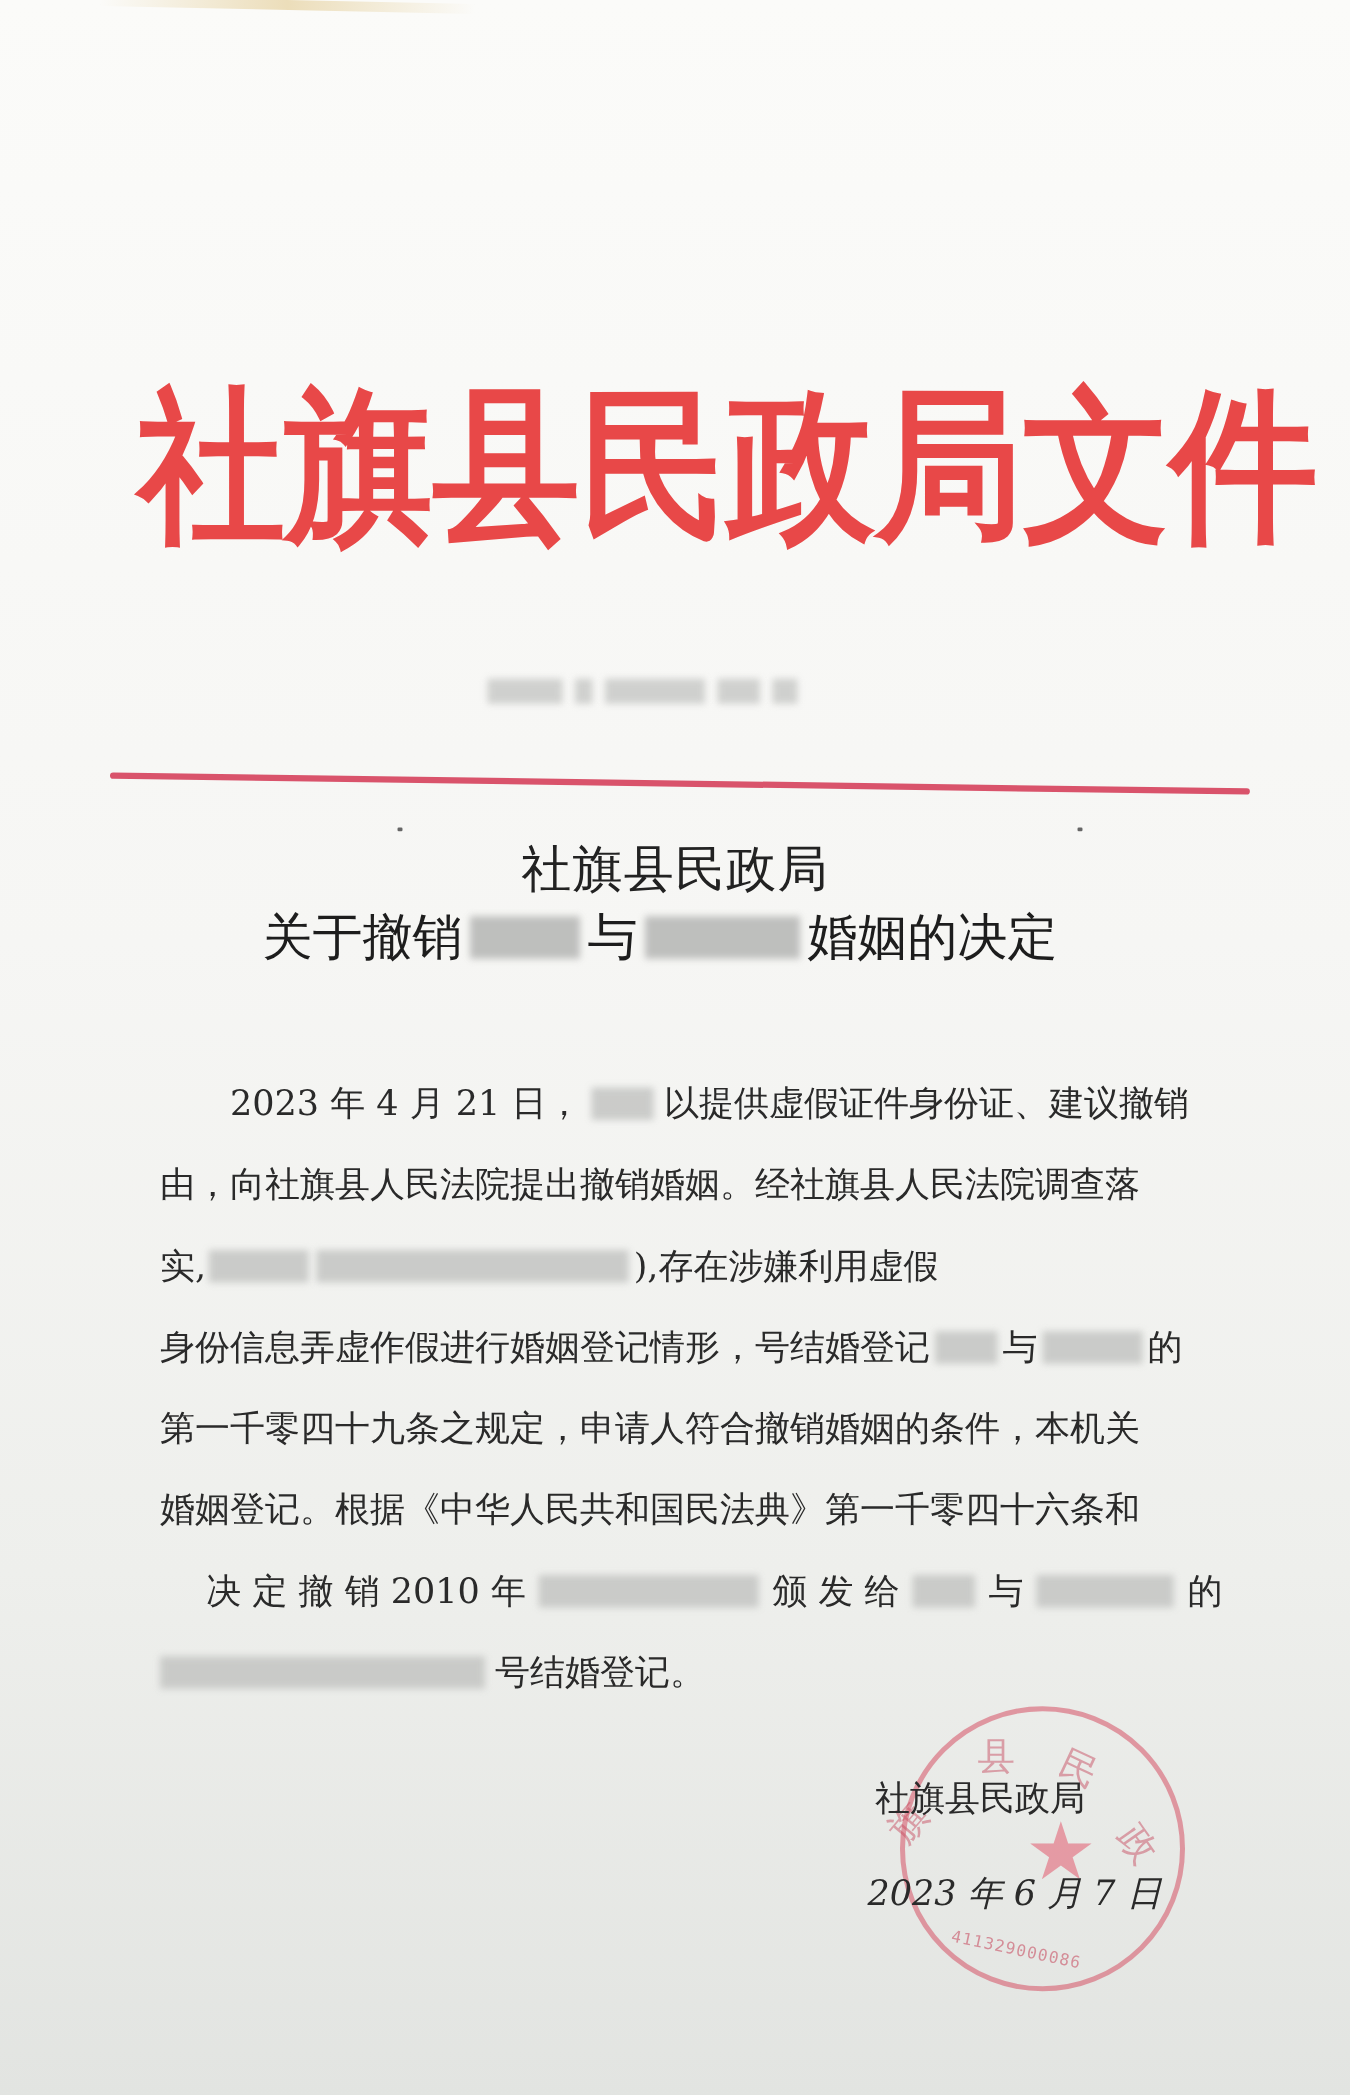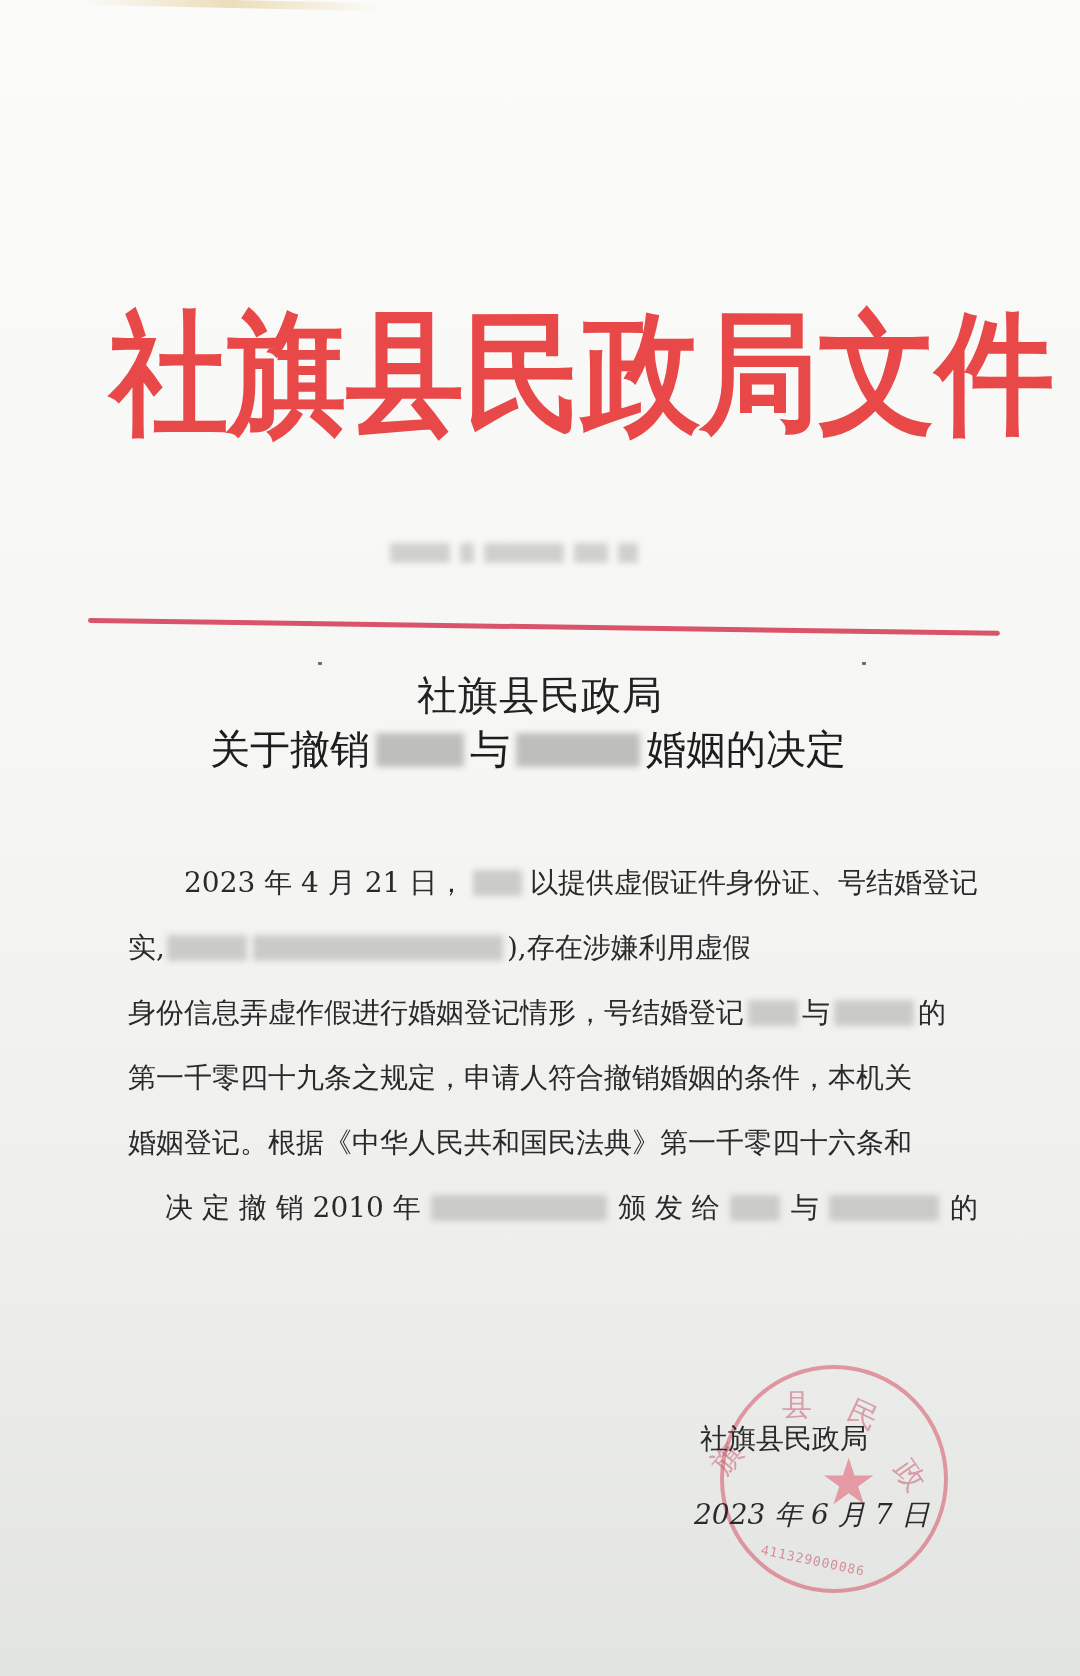--- a/index.html
+++ b/index.html
@@ -112,21 +112,24 @@
     <span class="blur-block" style="width:88px;margin:0 6px"></span>
     <span>与</span>
     <span class="blur-block" style="width:124px;margin:0 6px"></span>
     <span>婚姻的决定</span>
   </div>
 
   <div class="body-text">
     <div class="line indent">
       <span>2023 年 4 月 21 日，</span>
       <span class="blur-block" style="width:50px;margin:0 8px"></span>
-      <span>以提供虚假证件身份证、号结婚登记</span>
+      <span>以提供虚假证件身份证、建议撤销</span>
+    </div>
+    <div class="line">
+      <span>由，向社旗县人民法院提出撤销婚姻。经社旗县人民法院调查落</span>
     </div>
     <div class="line">
       <span>实,</span>
       <span class="blur-block" style="width:80px;margin:0 2px"></span>
       <span class="blur-block" style="width:250px;margin:0 4px"></span>
       <span>),存在涉嫌利用虚假</span>
     </div>
     <div class="line">
       <span>身份信息弄虚作假进行婚姻登记情形，号结婚登记</span>
       <span class="blur-block" style="width:50px;margin:0 4px"></span>
@@ -142,20 +145,24 @@
     </div>
     <div class="line justify">
       <span>决 定 撤 销  2010  年</span>
       <span class="blur-block" style="width:176px"></span>
       <span>颁 发 给</span>
       <span class="blur-block" style="width:50px"></span>
       <span>与</span>
       <span class="blur-block" style="width:110px"></span>
       <span>的</span>
     </div>
+    <div class="line">
+      <span class="blur-block" style="width:260px;margin-right:8px"></span>
+      <span>号结婚登记。</span>
+    </div>
   </div>
 
   <div class="stamp"></div>
   <div class="stamp-star">★</div>
   <span class="stamp-char" style="left:782px;top:1385px">县</span>
   <span class="stamp-char" style="left:848px;top:1395px;transform:rotate(25deg)">民</span>
   <span class="stamp-char" style="left:895px;top:1455px;transform:rotate(55deg)">政</span>
   <span class="stamp-char" style="left:712px;top:1438px;transform:rotate(-50deg)">旗</span>
   <span class="stamp-code">411329000086</span>
 

